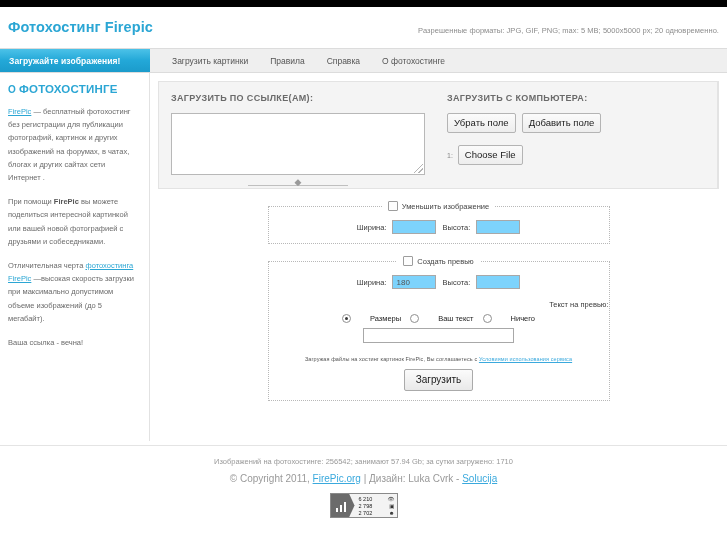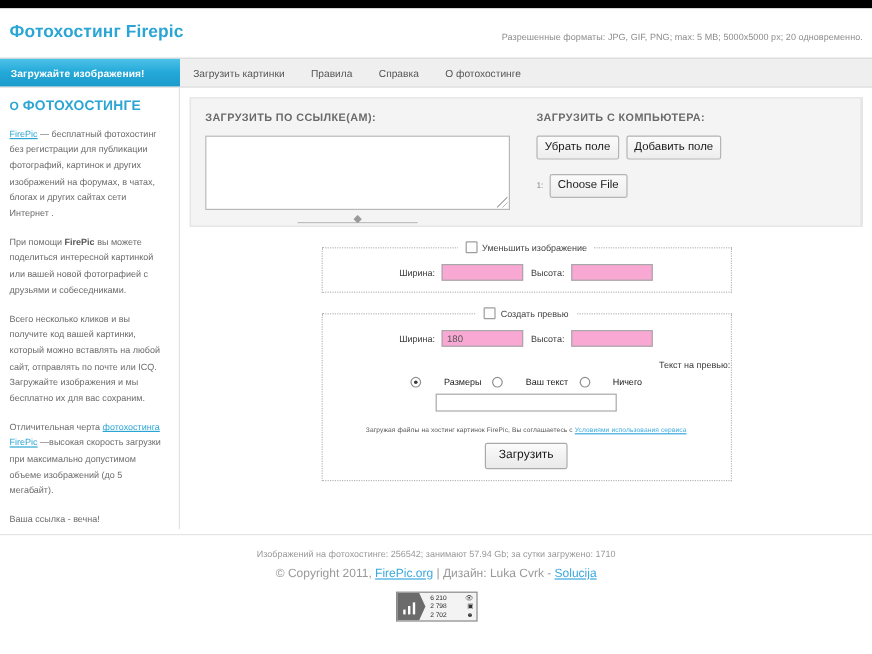--- a/index.html
+++ b/index.html
@@ -43,21 +43,21 @@
   }
   .nav-promo {
     width: 150px;
     background: linear-gradient(to bottom, #4cc2e8 0%, #23a8d8 50%, #1b9bcb 100%);
     color: #ffffff; font-size: 8.5px; font-weight: bold;
     display: flex; align-items: center; padding-left: 9px;
     letter-spacing: .1px;
   }
   .nav-links {
     flex: 1; display: flex; align-items: center;
-    gap: 0px;
+    padding-left: 11px; gap: 0px;
   }
   .nav-links a {
     color: #555555; font-size: 8.5px; text-decoration: none;
     padding: 0 11px; white-space: nowrap;
   }
 
   
   .body-wrap { display: flex; height: 368px; }
   .sidebar {
     width: 150px; padding: 10px 10px 0 8px;
@@ -145,22 +145,22 @@
   }
   .cbox {
     width: 10px; height: 10px; border: 1px solid #9d9d9d;
     background: #fdfdfd; border-radius: 1px; display: inline-block;
   }
   .dims {
     display: flex; align-items: center; justify-content: center;
     gap: 6px; margin-top: 9px; font-size: 7.5px; color: #3a3a3a;
   }
   .dims input {
-    width: 68px; height: 14px; border: 1px solid #a8a8a8;
-    background: #f9a8d4; font-size: 8px; padding: 0 3px;
+    width: 44px; height: 14px; border: 1px solid #a8a8a8;
+    background: #7dd3fc; font-size: 8px; padding: 0 3px;
     font-family: "Liberation Sans", sans-serif; color: #555;
   }
   .prev-label {
     text-align: right; font-size: 7.5px; color: #3a3a3a; margin-top: 11px;
   }
   .radios {
     display: flex; align-items: center; justify-content: center;
     gap: 9px; margin-top: 5px; font-size: 7.5px; color: #222;
   }
   .radios span.r { display: flex; align-items: flex-end; gap: 19px; }
@@ -252,21 +252,20 @@
     <div class="sidebar">
       <h2>
         <span class="small">О </span><span>ФОТОХОСТИНГЕ</span>
       </h2>
       <p>
         <a href="#">FirePic</a><span> — бесплатный фотохостинг без регистрации для публикации фотографий, картинок и других изображений на форумах, в чатах, блогах и других сайтах сети Интернет .</span>
       </p>
       <p>
         <span>При помощи </span><b>FirePic</b><span> вы можете поделиться интересной картинкой или вашей новой фотографией с друзьями и собеседниками.</span>
       </p>
-      <p>Всего несколько кликов  и вы получите код вашей картинки, который можно вставлять на любой сайт, отправлять по почте или  ICQ. Загружайте изображения и мы бесплатно их для вас сохраним.</p>
       <p>
         <span>Отличительная черта </span><a href="#">фотохостинга FirePic</a><span>  —высокая скорость загрузки при максимально допустимом объеме изображений (до 5 мегабайт).</span>
       </p>
       <p>Ваша ссылка - вечна!</p>
     </div>
 
     <div class="content">
 
       <div class="upload-panel">
 

